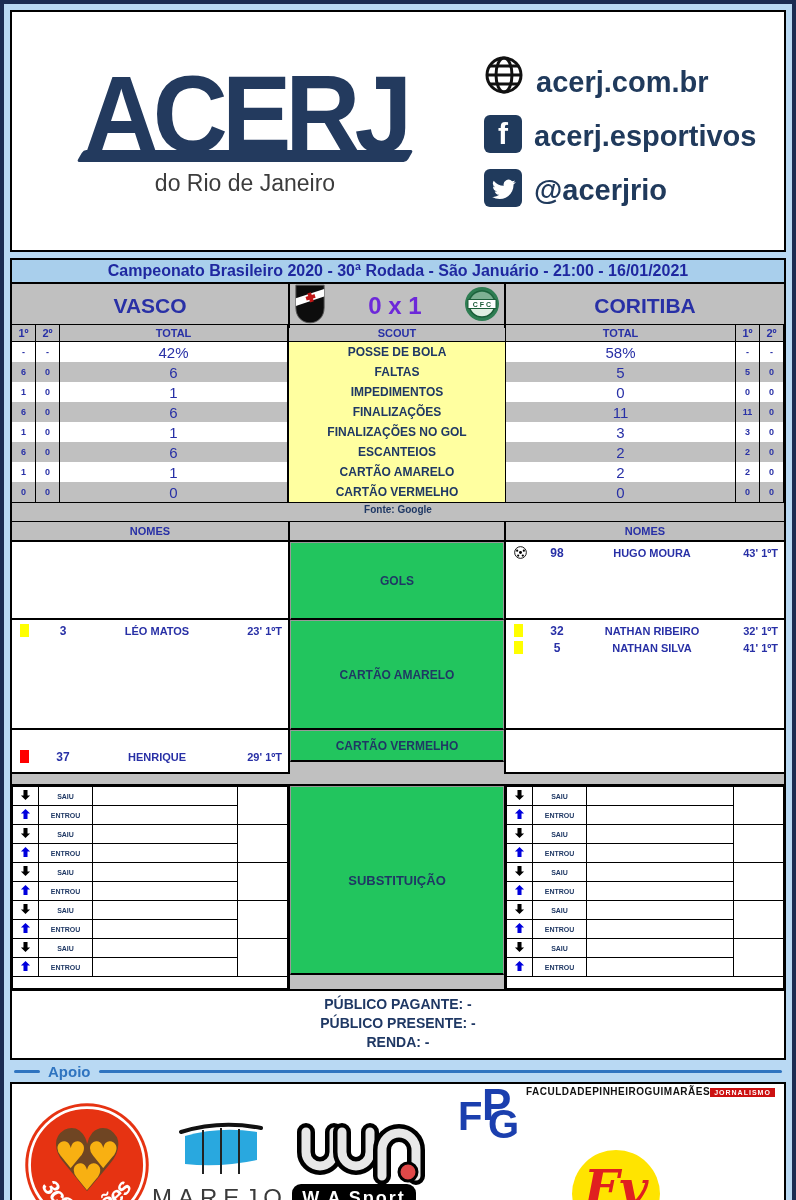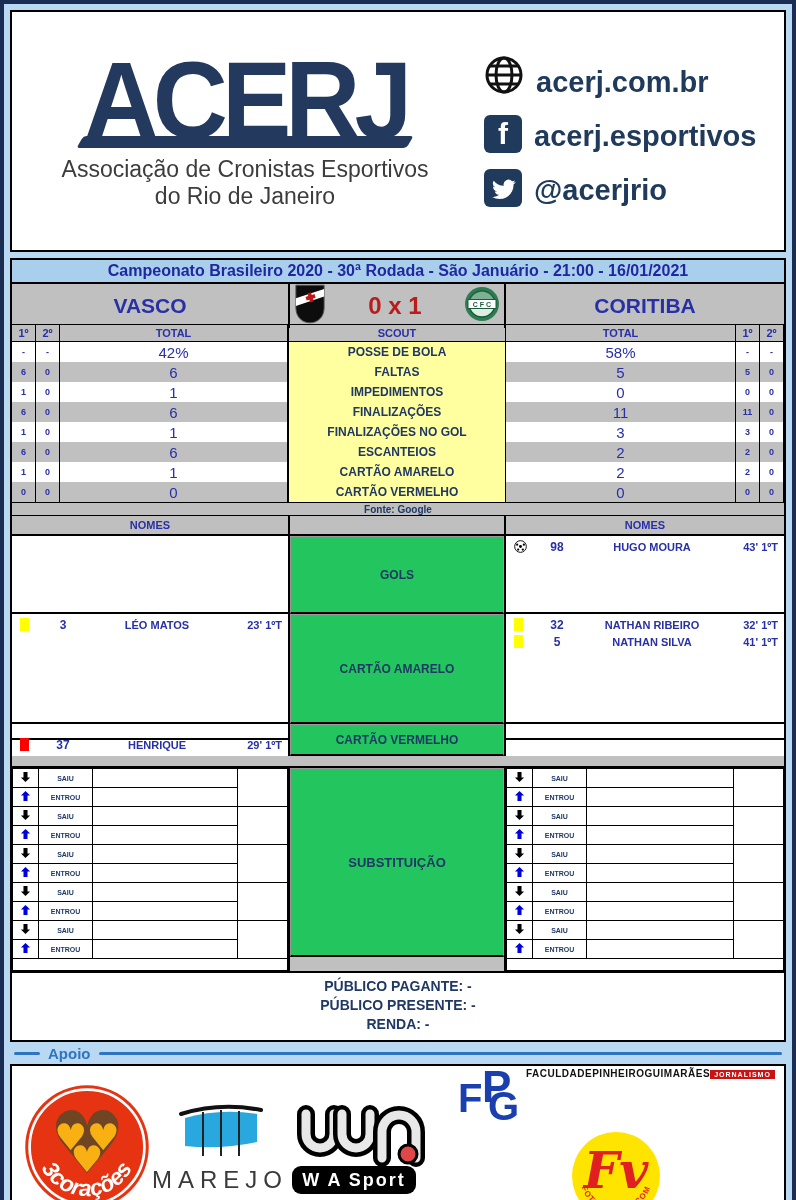--- a/index.html
+++ b/index.html
@@ -53,53 +53,53 @@
   .title-bar {
     background: #a9cfec; border-bottom: 2px solid #000;
     text-align: center; font-size: 16px; font-weight: bold; color: #1f28a0;
     height: 24px; line-height: 22px;
   }
   .score-row { display: grid; grid-template-columns: 276px 218px 278px; height: 40px; background: #c0c0c0; }
   .score-cell { display: flex; align-items: center; justify-content: center; }
   .team-name { font-size: 21px; font-weight: bold; color: #2830a6; }
   .score-center { border-left: 2px solid #000; border-right: 2px solid #000;
     display: flex; align-items: center; justify-content: space-between; padding: 0 4px; }
-  .score-val { font-size: 24px; font-weight: bold; color: #b91c1c; }
+  .score-val { font-size: 24px; font-weight: bold; color: #6d28d9; }
 
   
   .stats-row, .stats-head {
     display: grid;
     grid-template-columns: 24px 24px 228px 218px 230px 24px 24px;
   }
   .stats-head { background: #bfbfbf; border-top: 1px solid #000; border-bottom: 1px solid #000; height: 18px; }
   .stats-head > div { font-size: 11px; font-weight: bold; color: #2830a6;
     display: flex; align-items: center; justify-content: center; border-right: 1px solid #000; }
   .stats-row { height: 20px; }
   .stats-row > div { display: flex; align-items: center; justify-content: center; border-right: 1px solid #000; }
   .stats-row.striped { background: #c0c0c0; }
   .mini { font-size: 9px; font-weight: bold; color: #2830a6; }
   .tot { font-size: 15px; color: #2830a6; font-weight: 500; }
   .scout-cell { background: #ffffa0 !important; border-left: 1px solid #000;
     font-size: 12px; font-weight: bold; color: #1f3864; }
   .scout-head { border-left: 1px solid #000; }
   .fonte-bar { background: #bfbfbf; border-top: 1px solid #000; border-bottom: 1px solid #000;
-    text-align: center; font-size: 10px; font-weight: bold; color: #1f3864; height: 14px; line-height: 13px; }
+    text-align: center; font-size: 10px; font-weight: bold; color: #1f3864; height: 20px; line-height: 13px; }
 
   
   .names-grid { display: grid; grid-template-columns: 276px 218px 278px; }
   .col-left, .col-right { display: flex; flex-direction: column; }
   .col-center { border-left: 2px solid #000; border-right: 2px solid #000;
     background: #c0c0c0; display: flex; flex-direction: column; }
   .nomes-header { height: 20px; background: #bfbfbf; border-bottom: 2px solid #000;
     display: flex; align-items: center; justify-content: center;
     font-size: 11px; font-weight: bold; color: #2830a6; }
   .sec { border-bottom: 2px solid #000; padding-top: 2px; }
   .sec.gols { height: 78px; }
   .sec.amarelo { height: 110px; }
-  .sec.vermelho { height: 16px; padding-top: 12px; }
+  .sec.vermelho { height: 44px; padding-top: 18px; }
   .ybox { background: #22c55e; border: 1px solid #999; border-bottom: 2px solid #000;
     display: flex; align-items: center; justify-content: center;
     font-size: 12px; font-weight: bold; color: #1f3864; }
   .ybox.gols { height: 78px; }
   .ybox.amarelo { height: 110px; }
   .ybox.vermelho { height: 32px; }
   .event-row { display: flex; align-items: center; height: 17px; padding: 0 6px 0 8px; }
   .ev-icon { width: 26px; display: flex; align-items: center; }
   .card { width: 9px; height: 13px; display: inline-block; }
   .card.yellow { background: #ffff00; }
@@ -150,21 +150,20 @@
 </style>
 </head>
 <body>
 
 <div class="outer">
 
   <div class="header-box">
     <div class="logo-block">
       <div class="logo-text">ACERJ</div>
       <div class="logo-underline"></div>
-      <div class="logo-sub">Associação de Cronistas Esportivos</div>
       <div class="logo-sub">do Rio de Janeiro</div>
     </div>
     <div class="links-block">
       <div class="link-row">
         <span>
           <svg width="40" height="40" viewBox="0 0 40 40">
               <circle cx="20" cy="20" r="17" fill="none" stroke="#111" stroke-width="3"></circle>
               <ellipse cx="20" cy="20" rx="8" ry="17" fill="none" stroke="#111" stroke-width="3"></ellipse>
               <line x1="3" y1="20" x2="37" y2="20" stroke="#111" stroke-width="3"></line>
               <line x1="6" y1="11" x2="34" y2="11" stroke="#111" stroke-width="3"></line>

